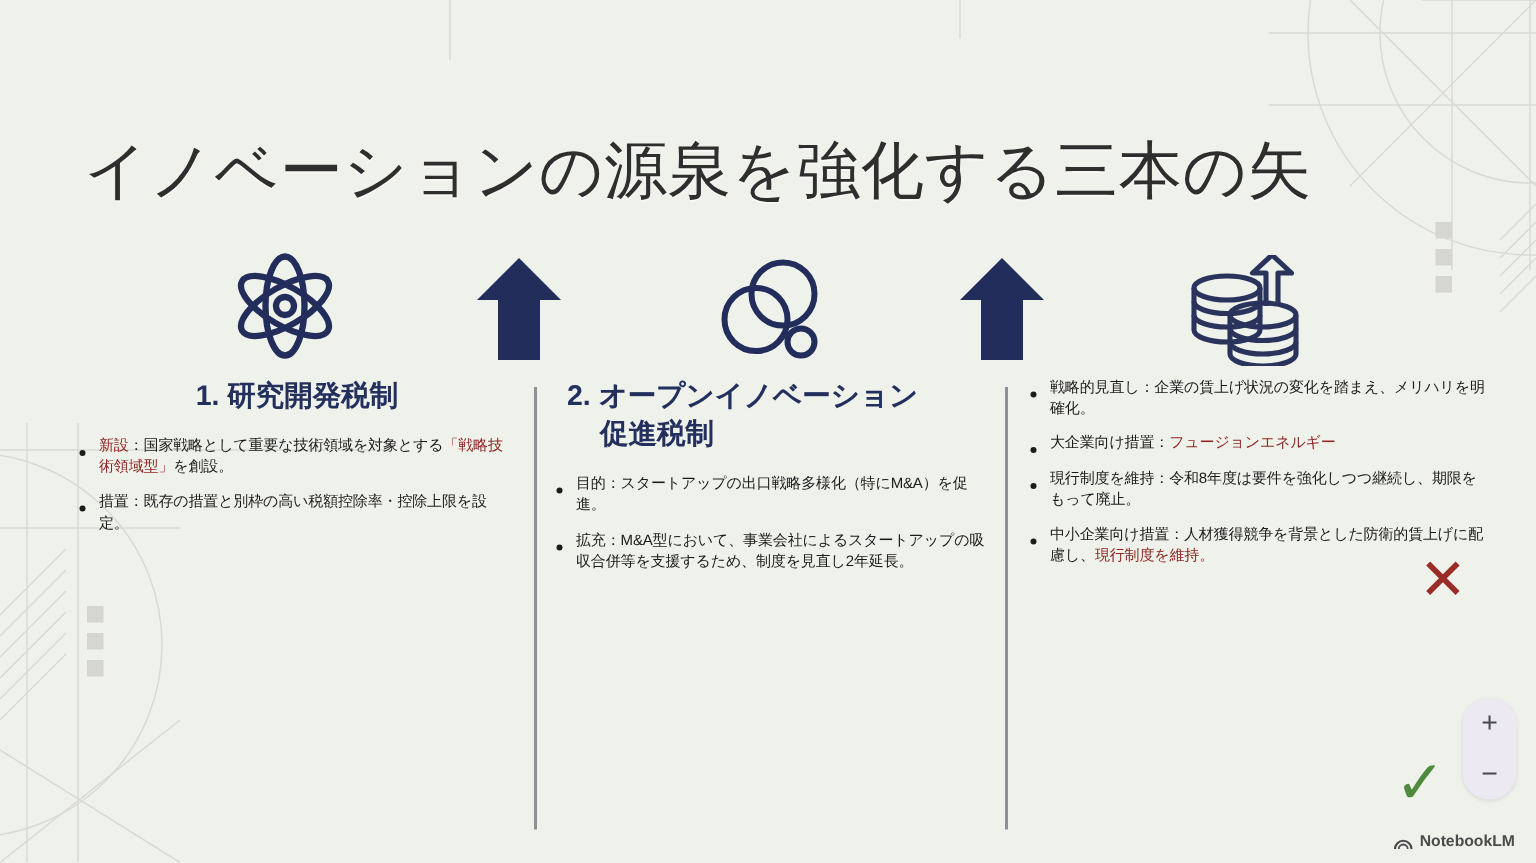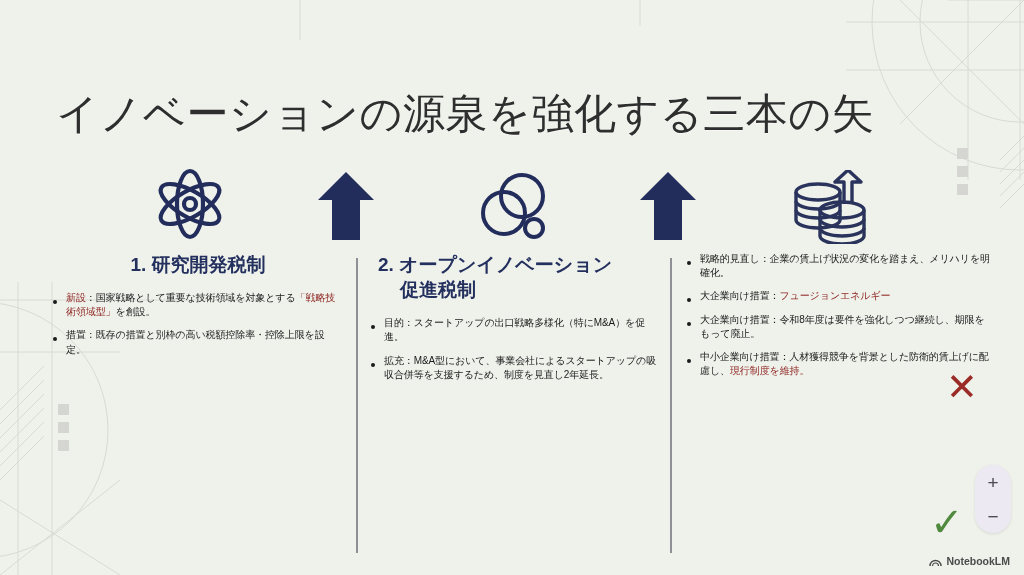--- a/index.html
+++ b/index.html
@@ -256,21 +256,21 @@
       <ul class="bullets">
         <li><span><span>目的：スタートアップの出口戦略多様化（特にM&amp;A）を促進。</span></span></li>
         <li><span><span>拡充：M&amp;A型において、事業会社によるスタートアップの吸収合併等を支援するため、制度を見直し2年延長。</span></span></li>
       </ul>
     </div>
 
     <div class="col col-3">
       <ul class="bullets">
         <li><span><span>戦略的見直し：企業の賃上げ状況の変化を踏まえ、メリハリを明確化。</span></span></li>
         <li><span><span>大企業向け措置：</span><span class="hl">フュージョンエネルギー</span></span></li>
-        <li><span><span>大企業向け措置：令和8年度は要件を強化しつつ継続し、期限をもって廃止。</span></span></li>
+        <li><span><span>現行制度を維持：令和8年度は要件を強化しつつ継続し、期限をもって廃止。</span></span></li>
         <li><span><span>中小企業向け措置：人材獲得競争を背景とした防衛的賃上げに配慮し、</span><span class="hl">現行制度を維持。</span></span></li>
       </ul>
     </div>
   </div>
 
   <div class="mark" id="mark-x">✕</div>
   <div class="mark" id="mark-check">✓</div>
 
   <div id="zoom-pill">
     <div>+</div>

